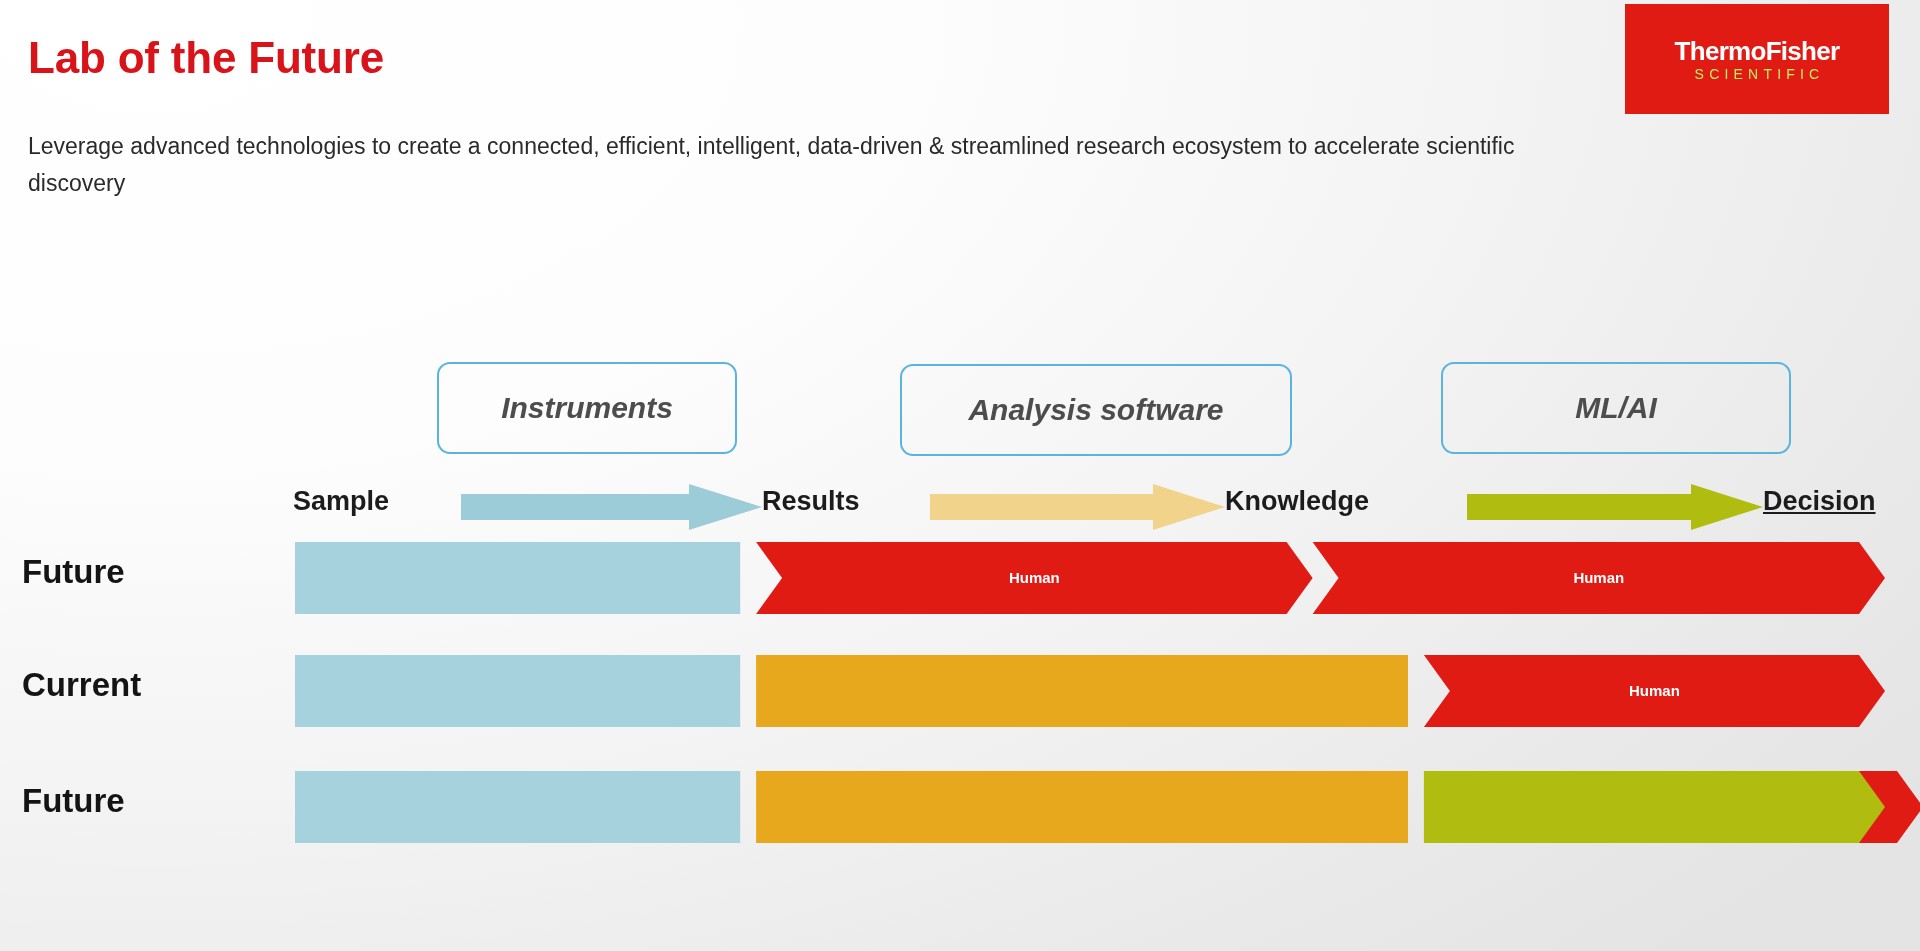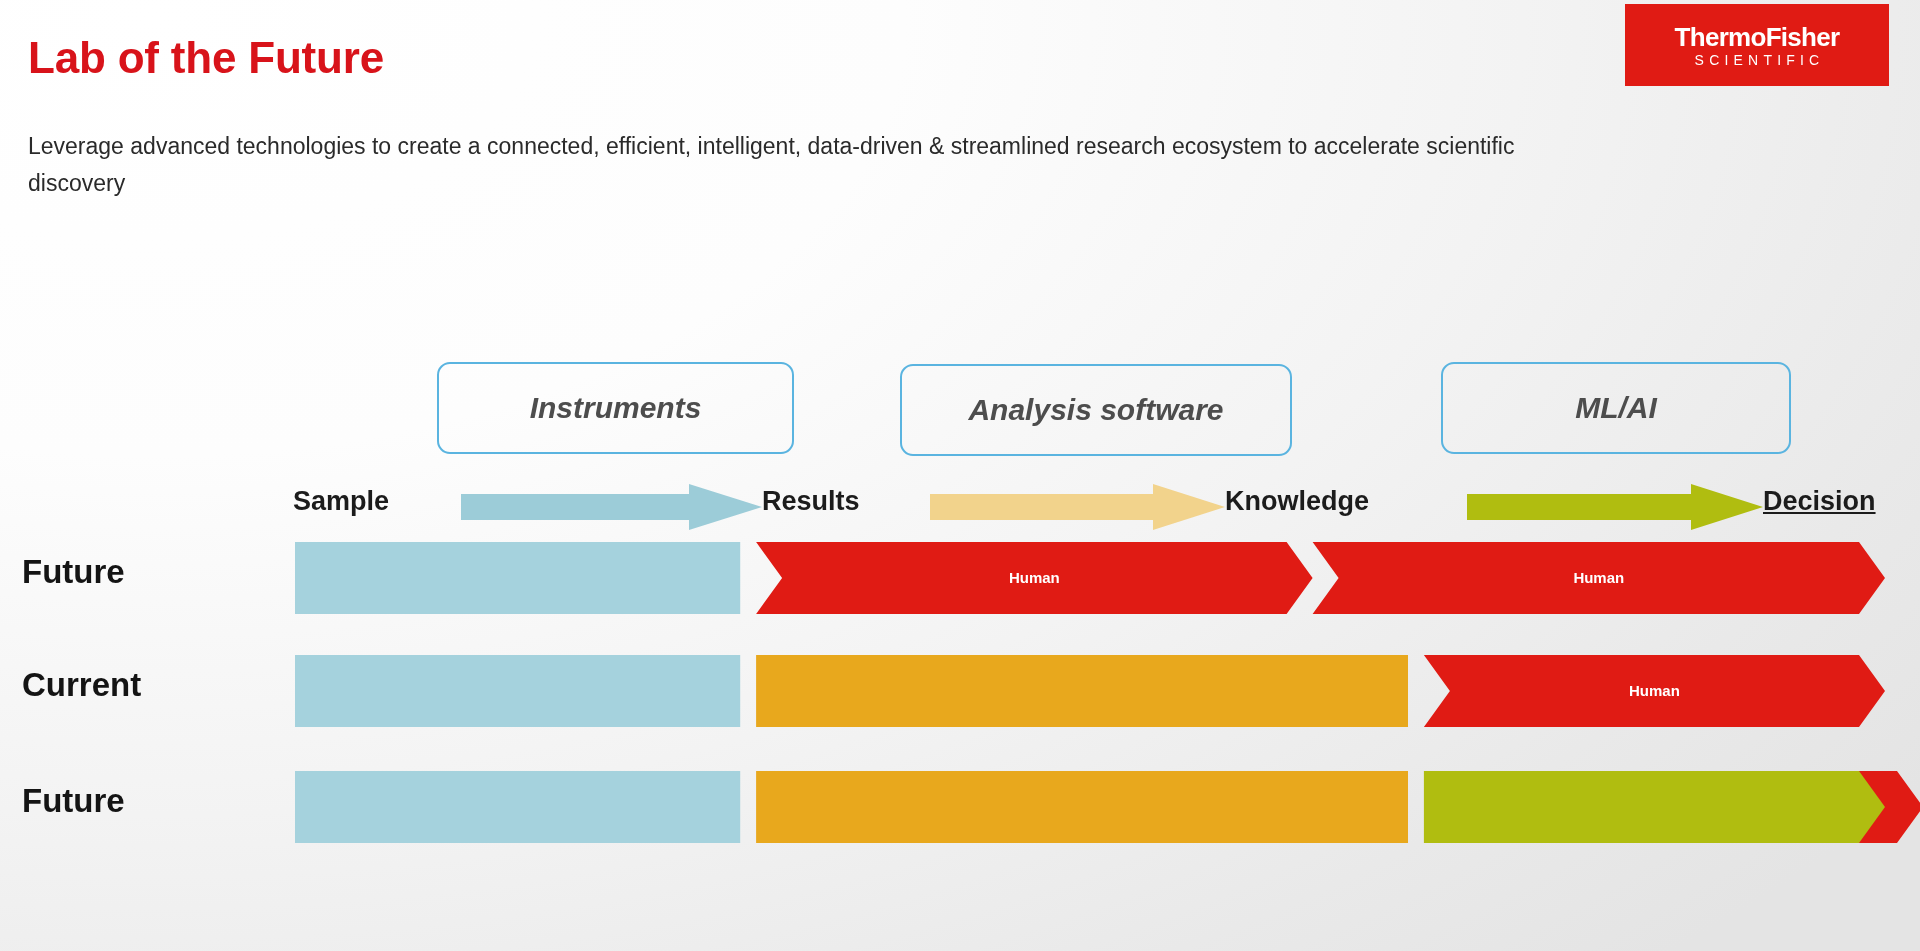--- a/index.html
+++ b/index.html
@@ -49,37 +49,37 @@
     color: #2a2a2a;
     font-weight: 400;
   }
 
   
   #logo {
     position: absolute;
     left: 1625px;
     top: 4px;
     width: 264px;
-    height: 82px;
+    height: 110px;
     background: #e01b14;
     display: flex;
     flex-direction: column;
     align-items: center;
     justify-content: center;
     gap: 3px;
   }
   #logo .logo-wordmark {
     color: #ffffff;
     font-size: 26px;
     font-weight: bold;
     letter-spacing: -0.7px;
     line-height: 1;
   }
   #logo .logo-sub {
-    color: #ffffff;
+    color: #bef264;
     font-size: 14px;
     font-weight: 400;
     letter-spacing: 5.2px;
     line-height: 1;
     padding-left: 5px;
   }
 
   
   .tech-box {
     position: absolute;
@@ -92,21 +92,21 @@
     justify-content: center;
   }
   .tech-box span {
     font-size: 30px;
     font-weight: bold;
     font-style: italic;
     color: #4d4d4d;
     white-space: nowrap;
   }
 
-  #tech-0 { left: 437px;  top: 362px; width: 357px; }
+  #tech-0 { left: 437px;  top: 362px; width: 300px; }
   #tech-1 { left: 900px;  top: 364px; width: 392px; }
   #tech-2 { left: 1441px; top: 362px; width: 350px; }
 
   
   .flow-label {
     position: absolute;
     font-size: 27px;
     font-weight: bold;
     color: #1c1c1c;
     white-space: nowrap;

